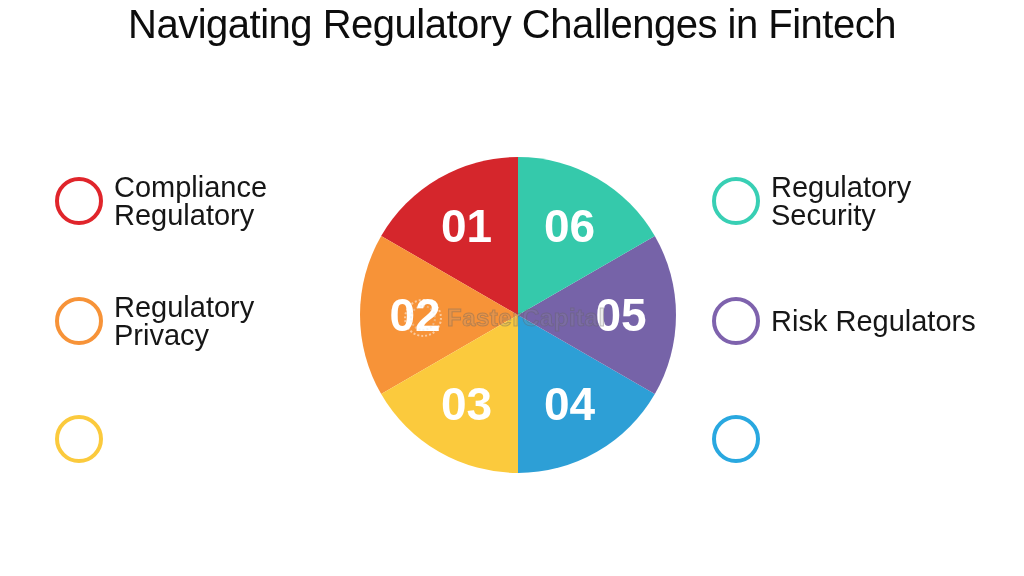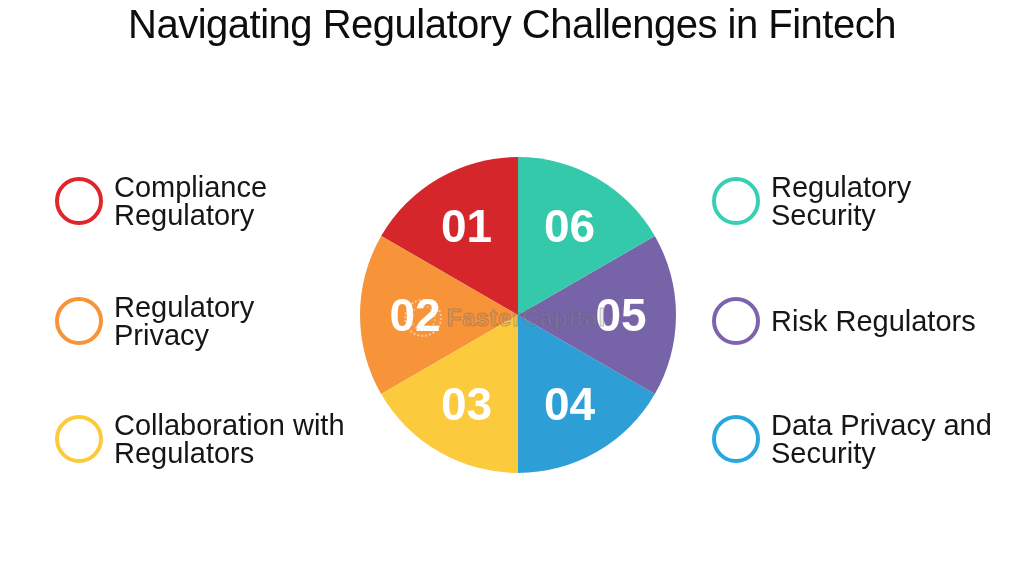--- a/index.html
+++ b/index.html
@@ -132,41 +132,33 @@
   </div>
   <div class="legend-item ll row2">
     <span class="ring" style="border-color: rgb(247, 147, 56);"></span>
     <span class="labels">
       <span class="line">Regulatory</span>
       <span class="line">Privacy</span>
     </span>
   </div>
   <div class="legend-item ll row3">
     <span class="ring" style="border-color: rgb(251, 202, 61);"></span>
-    <span class="labels">
-      <span class="line">Collaboration with</span>
-      <span class="line">Regulators</span>
-    </span>
   </div>
 
   <div class="legend-item rr row1">
     <span class="ring" style="border-color: rgb(56, 207, 180);"></span>
     <span class="labels">
       <span class="line">Regulatory</span>
       <span class="line">Security</span>
     </span>
   </div>
   <div class="legend-item rr row2">
     <span class="ring" style="border-color: rgb(126, 98, 173);"></span>
     <span class="labels">
       <span class="line">Risk Regulators</span>
       <span class="line"></span>
     </span>
   </div>
   <div class="legend-item rr row3">
     <span class="ring" style="border-color: rgb(41, 168, 224);"></span>
-    <span class="labels">
-      <span class="line">Data Privacy and</span>
-      <span class="line">Security</span>
-    </span>
   </div>
 
 </div>
 
 </body></html>

